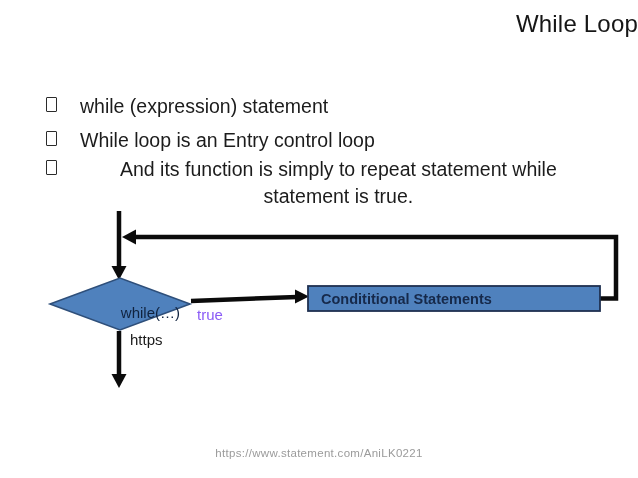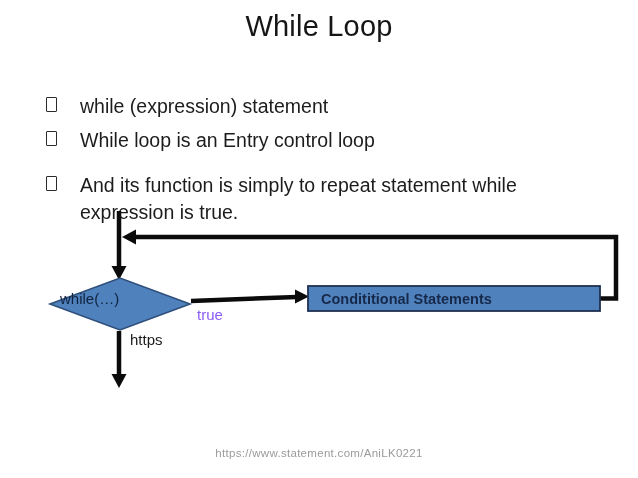--- a/index.html
+++ b/index.html
@@ -10,36 +10,37 @@
     background: #ffffff;
     overflow: hidden;
     font-family: "Liberation Sans", sans-serif;
     color: #1a1a1a;
   }
   .title {
     position: absolute;
     top: 10px;
     left: 0;
     width: 100%;
-    text-align: center;
-    font-size: 29px;
+    text-align: right;
+    font-size: 24px;
     font-weight: 400;
     color: #161616;
     letter-spacing: 0.2px;
   }
   .bullet-row {
     position: absolute;
     left: 46px;
     width: 545px;
     display: flex;
     align-items: flex-start;
+    text-align: center;
   }
   .bullet-row.b1 { top: 93px; }
   .bullet-row.b2 { top: 127px; }
-  .bullet-row.b3 { top: 172px; }
+  .bullet-row.b3 { top: 156px; gap: 40px; }
   .tofu {
     flex: 0 0 auto;
     width: 9px;
     height: 13px;
     border: 1.6px solid #2b2b2b;
     border-radius: 1px;
     margin-top: 4px;
     margin-right: 23px;
   }
   .bullet-text {
@@ -54,23 +55,23 @@
     width: 638px;
     height: 478px;
   }
   .label {
     position: absolute;
     font-size: 15px;
     color: #10233f;
   }
   .decision-label {
     left: 60px;
-    top: 290px;
+    top: 304px;
     width: 120px;
-    text-align: left;
+    text-align: right;
     font-weight: 500;
   }
   .true-label  { left: 197px; top: 306px; color: #8b5cf6; }
   .false-label { left: 130px; top: 331px; color: #1b1b1b; }
   .process-label {
     position: absolute;
     left: 312px;
     top: 286px;
     width: 292px;
     height: 25px;
@@ -111,21 +112,21 @@
     <span class="tofu"></span>
     <div class="bullet-text">
       <div>While loop is an Entry control loop</div>
     </div>
   </div>
 
   <div class="bullet-row b3">
     <span class="tofu"></span>
     <div class="bullet-text">
       <div>And its function is simply to repeat statement while</div>
-      <div>expression is true.</div>
+      <div>statement is true.</div>
     </div>
   </div>
 
   <svg class="diagram-svg" viewBox="0 0 638 478" xmlns="http://www.w3.org/2000/svg">
 
     <g>
       <line x1="119" y1="211" x2="119" y2="268" stroke-width="4.5" stroke="#0b0b0b"></line>
       <polygon points="119,280 111.5,266 126.5,266" fill="#0b0b0b"></polygon>
     </g>
 

